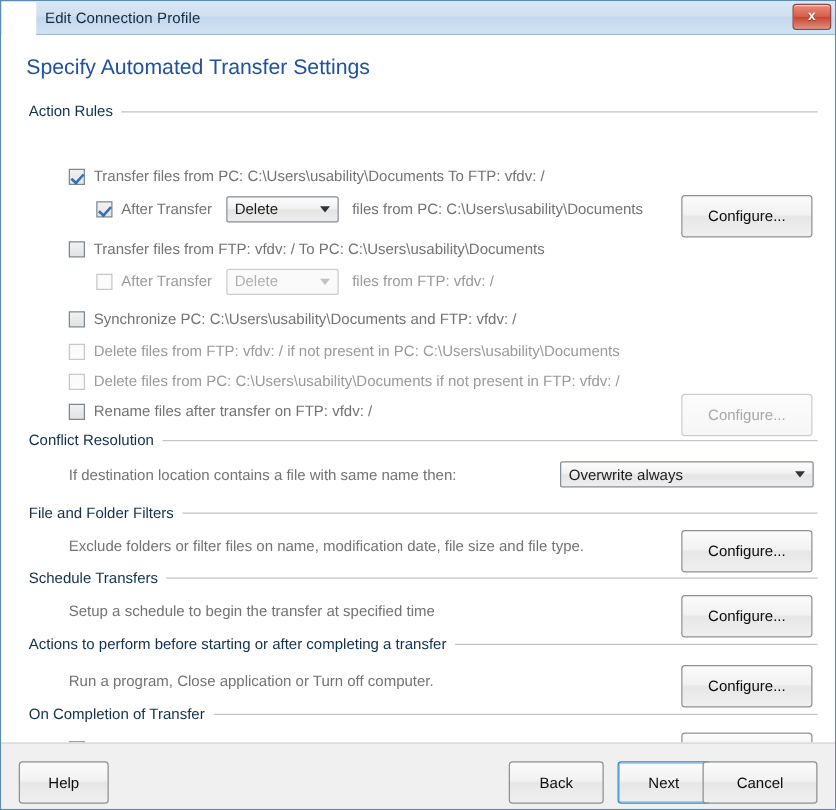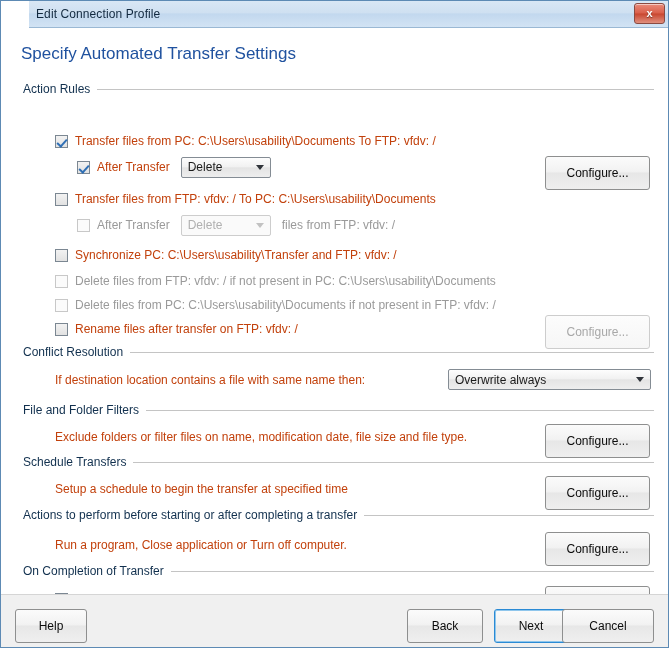--- a/index.html
+++ b/index.html
@@ -108,21 +108,21 @@
   
   .row {
     position: absolute;
     display: flex;
     align-items: center;
     white-space: nowrap;
     height: 18px;
   }
   .row-label {
     font-size: 12px;
-    color: #c2410c;
+    color: #737373;
   }
   .row-label.disabled { color: #9a9a9a; }
 
   
   .cb {
     width: 13px;
     height: 13px;
     box-sizing: border-box;
     margin-right: 7px;
     flex: 0 0 13px;
@@ -250,20 +250,21 @@
       <span class="row-label">Transfer files from PC: C:\Users\usability\Documents  To  FTP: vfdv: /</span>
     </div>
 
     <div class="row" style="left:76px; top:130px;">
       <span class="cb checked"></span>
       <span class="row-label" style="margin-right:11px;">After Transfer</span>
       <span class="combo" style="width:90px;">
         <span class="combo-val">Delete</span>
         <span class="arrow"></span>
       </span>
+      <span class="row-label" style="margin-left:11px;">files from PC: C:\Users\usability\Documents</span>
     </div>
     <div class="btn configure" style="left:544px; top:128px;">
       <span>Configure...</span>
     </div>
 
     <div class="row" style="left:54px; top:162px;">
       <span class="cb"></span>
       <span class="row-label">Transfer files from FTP: vfdv: /  To  PC: C:\Users\usability\Documents</span>
     </div>
 
@@ -272,21 +273,21 @@
       <span class="row-label disabled" style="margin-right:11px;">After Transfer</span>
       <span class="combo disabled" style="width:90px;">
         <span class="combo-val">Delete</span>
         <span class="arrow"></span>
       </span>
       <span class="row-label disabled" style="margin-left:11px;">files from FTP: vfdv: /</span>
     </div>
 
     <div class="row" style="left:54px; top:218px;">
       <span class="cb"></span>
-      <span class="row-label">Synchronize PC: C:\Users\usability\Transfer and FTP: vfdv: /</span>
+      <span class="row-label">Synchronize PC: C:\Users\usability\Documents and FTP: vfdv: /</span>
     </div>
 
     <div class="row" style="left:54px; top:244px;">
       <span class="cb disabled"></span>
       <span class="row-label disabled">Delete files from FTP: vfdv: / if not present in PC: C:\Users\usability\Documents</span>
     </div>
 
     <div class="row" style="left:54px; top:268px;">
       <span class="cb disabled"></span>
       <span class="row-label disabled">Delete files from PC: C:\Users\usability\Documents if not present in FTP: vfdv: /</span>

